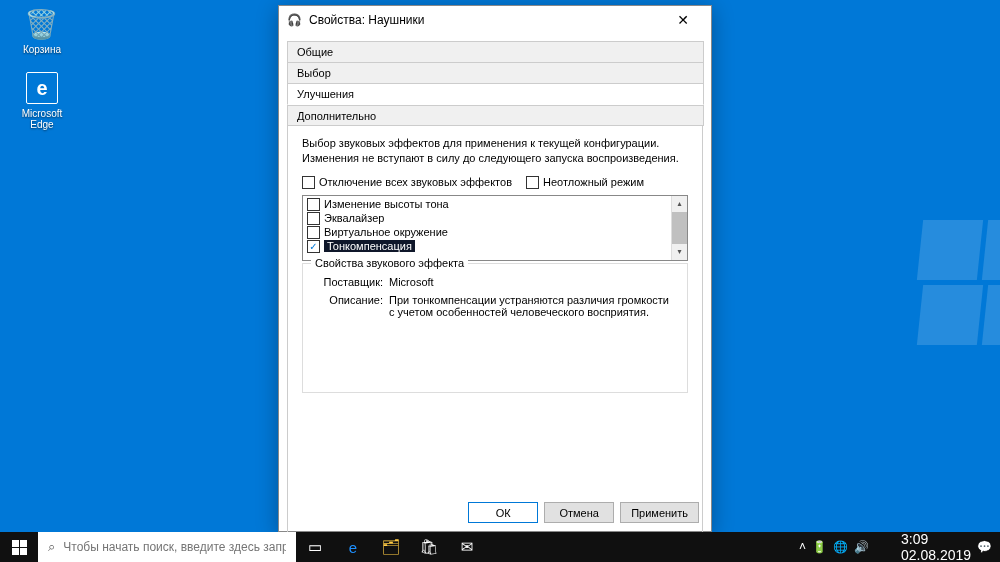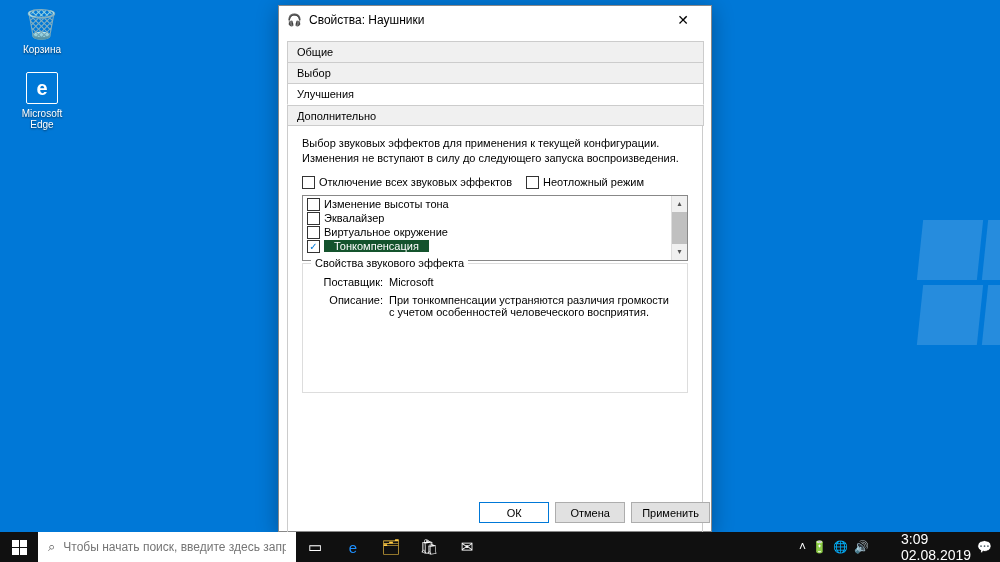--- a/index.html
+++ b/index.html
@@ -19,30 +19,30 @@
 .tab { padding: 4px 9px; border: 1px solid #ccc; border-bottom: none; background: #f0f0f0; cursor: pointer; position: relative; top: 1px; margin-right: -1px; }
 .tab.active { background: white; z-index: 2; border-bottom: 1px solid white; }
 .tab-content { border: 1px solid #ccc; padding: 10px 14px; height: 454px; font-size: 11px; position: relative; }
 .description { margin-bottom: 10px; line-height: 1.35; }
 .checkbox-row { display: flex; gap: 14px; margin-bottom: 6px; }
 .chk { display: flex; align-items: center; gap: 4px; cursor: pointer; }
 .chk-box { width: 13px; height: 13px; border: 1px solid #333; display: inline-flex; align-items: center; justify-content: center; font-size: 10px; color: #0078d7; background: white; }
 .effects-list { border: 1px solid #888; height: 66px; position: relative; display: flex; margin-bottom: 0; }
 .effects-items { flex: 1; padding: 2px 4px; }
 .effect-item { display: flex; align-items: center; gap: 4px; font-size: 11px; padding: 0 0 1px 0; }
-.effect-item.selected .item-lbl { background: #14532d; color: white; padding: 0 10px; }
+.effect-item.selected .item-lbl { background: #0f172a; color: white; padding: 0 3px; }
 .scrollbar { width: 16px; background: #f0f0f0; border-left: 1px solid #ddd; display: flex; flex-direction: column; }
 .scroll-btn { height: 16px; display: flex; align-items: center; justify-content: center; font-size: 8px; color: #555; background: #f0f0f0; cursor: pointer; }
 .scroll-thumb { flex: 1; background: #c0c0c0; margin: 0; }
 .group-box { border: 1px solid #ddd; padding: 12px 14px 10px; position: relative; margin-top: 2px; height: 130px; }
 .group-title { position: absolute; top: -7px; left: 8px; background: white; padding: 0 4px; font-size: 11px; }
 .prop-row { display: flex; margin-bottom: 6px; font-size: 11px; }
 .prop-label { width: 72px; text-align: right; padding-right: 6px; }
 .prop-val { flex: 1; }
-.dialog-buttons { position: absolute; bottom: 8px; right: 1px; display: flex; gap: 6px; }
+.dialog-buttons { position: absolute; bottom: 8px; right: 12px; display: flex; gap: 6px; }
 .dlg-btn { min-width: 70px; height: 21px; border: 1px solid #adadad; background: #e1e1e1; font-size: 11px; cursor: pointer; padding: 0 10px; }
 .dlg-btn.primary { border: 1px solid #0078d7; background: white; }
 .taskbar { position: absolute; bottom: 0; left: 0; right: 0; height: 30px; background: #101010; display: flex; align-items: center; color: white; }
 .start-btn { width: 38px; height: 30px; display: flex; align-items: center; justify-content: center; cursor: pointer; }
 .win-logo { display: grid; grid-template-columns: 7px 7px; grid-template-rows: 7px 7px; gap: 1px; }
 .win-logo div { background: white; }
 .search-box { width: 258px; height: 30px; background: white; display: flex; align-items: center; padding: 0 10px; gap: 8px; }
 .search-icon { color: #555; font-size: 13px; }
 .search-input { border: none; outline: none; font-size: 12px; flex: 1; color: #666; background: transparent; }
 .task-icons { display: flex; height: 30px; }

